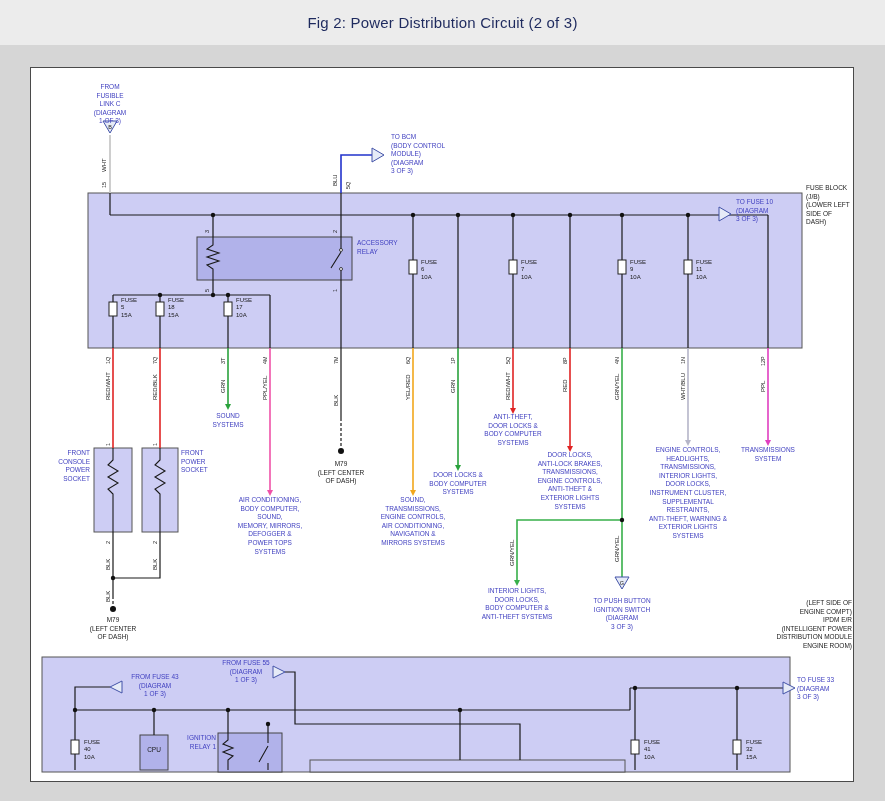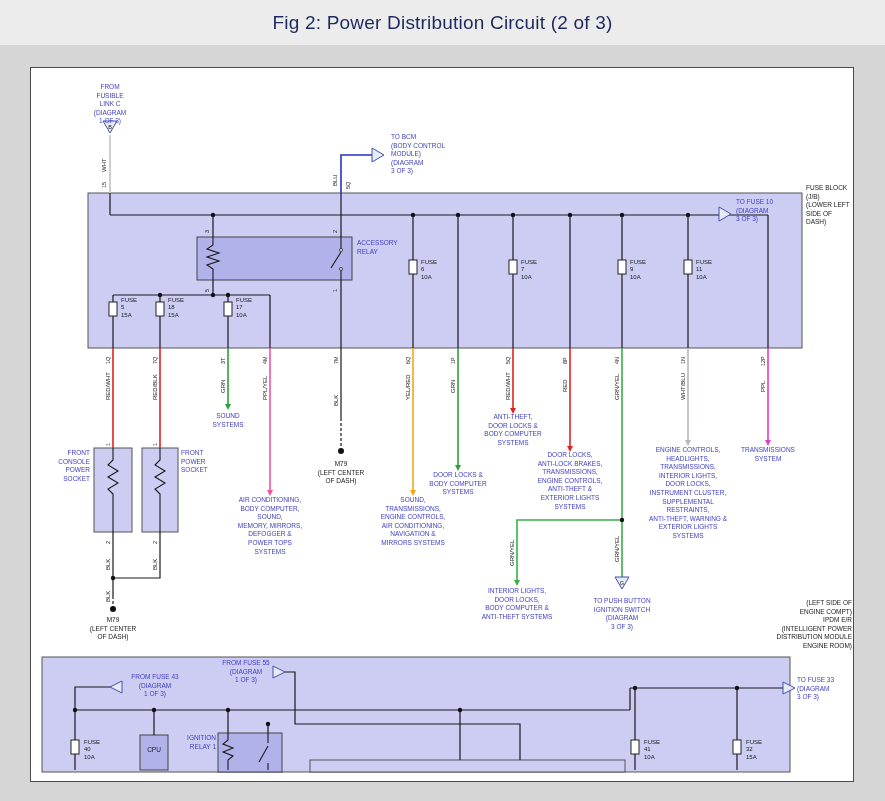--- a/index.html
+++ b/index.html
@@ -1,19 +1,19 @@
 <!DOCTYPE html>
 <html><head>
 <meta charset="utf-8">
 <style>
   html,body{margin:0;padding:0;}
   body{width:885px;height:801px;overflow:hidden;background:#d6d6d6;font-family:"Liberation Sans",sans-serif;}
   .stage{position:absolute;top:0;left:0;width:885px;height:801px;}
   .titlebar{position:absolute;top:0;left:0;width:885px;height:45px;background:#ececec;display:flex;align-items:center;justify-content:center;}
-  .titlebar span{font-size:19px;color:#1e2a5e;letter-spacing:.2px;}
+  .titlebar span{font-size:15px;color:#1e2a5e;letter-spacing:.2px;}
   .page{position:absolute;left:30px;top:67px;width:822px;height:713px;background:#ffffff;border:1px solid #4a4a4a;}
   svg.overlay{position:absolute;top:0;left:0;width:885px;height:801px;}
   .lbl{position:absolute;font-size:6.5px;line-height:8.6px;white-space:pre-line;color:#1a1a1a;}
   .blue{color:#4040c0;}
   .c{text-align:center;}
   .r{text-align:right;}
   .fuse{font-size:6px;line-height:7.3px;}
   svg text{font-family:"Liberation Sans",sans-serif;fill:#1a1a1a;}
 </style>
 </head>

